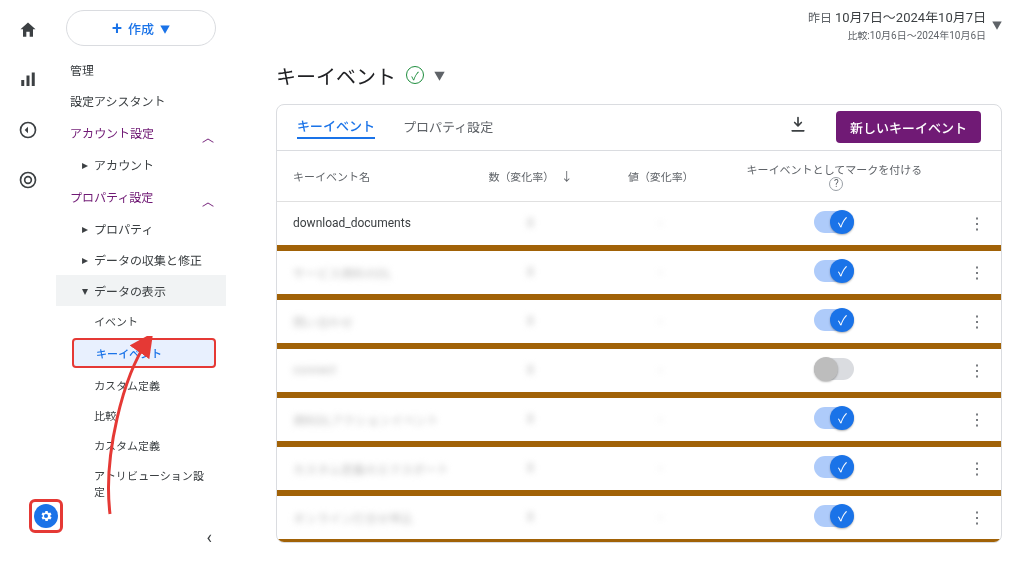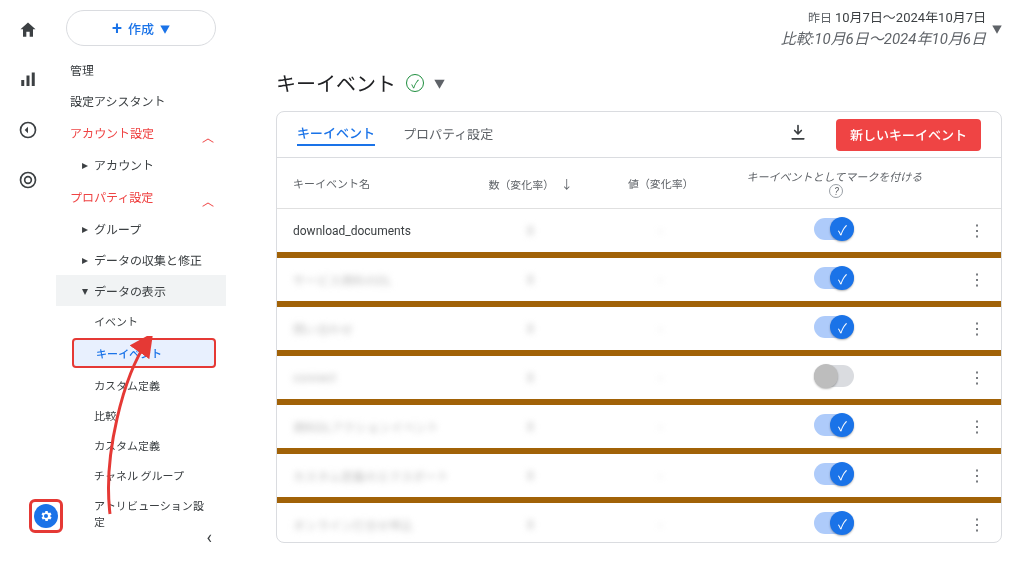--- a/index.html
+++ b/index.html
@@ -11,21 +11,21 @@
   .rail-item { width: 36px; height: 36px; display: flex; align-items: center; justify-content: center; color: #3c4043; fill: #3c4043; border-radius: 50%; cursor: pointer; }
   .rail-gear-box { position: absolute; left: 29px; bottom: 28px; width: 34px; height: 34px; border: 3px solid #e53935; border-radius: 6px; display:flex; align-items:center; justify-content:center; }
   .rail-gear { width: 24px; height: 24px; border-radius: 50%; background:#1a73e8; display:flex; align-items:center; justify-content:center; }
 
   
   .panel { width: 170px; border-right: none; display: flex; flex-direction: column; position: relative; }
   .create-btn { margin: 10px 10px 8px 10px; height: 36px; border:1px solid #dadce0; border-radius: 20px; background:#fff; display:flex; align-items:center; justify-content:center; gap:6px; font-size:13px; color:#1a73e8; font-weight:500; cursor:pointer; }
   .create-btn .plus { font-size:18px; line-height:1; }
   .nav-list { font-size:12px; color:#3c4043; }
   .nav-item { padding: 7px 14px; cursor:pointer; }
-  .nav-section { padding: 8px 14px; font-size:12px; color:#ef4444; display:flex; justify-content:space-between; align-items:center; cursor:pointer; }
+  .nav-section { padding: 8px 14px; font-size:12px; color:#701a75; display:flex; justify-content:space-between; align-items:center; cursor:pointer; }
   .nav-sub { padding: 7px 14px 7px 26px; display:flex; align-items:center; gap:6px; font-size:12px; cursor:pointer; }
   .nav-sub.expanded { background:#f1f3f4; }
   .nav-leaf { padding: 7px 14px 7px 38px; font-size:11px; cursor:pointer; }
   .nav-leaf.active { border:2px solid #e53935; border-radius:4px; margin:2px 10px 2px 16px; padding:5px 10px 5px 22px; background:#e8f0fe; color:#1a73e8; font-weight:500; }
   .chev { width:10px; height:10px; display:inline-block; }
   .collapse-arrow { position:absolute; right:14px; bottom:14px; font-size:18px; color:#3c4043; cursor:pointer; }
 
   
   .main { flex:1; display:flex; flex-direction:column; background:#fff; padding: 8px 18px 18px 50px; overflow:hidden; }
   .date-row { align-self:flex-end; text-align:right; font-size:12px; color:#5f6368; line-height:1.5; display:flex; align-items:center; gap:6px; }
@@ -34,21 +34,21 @@
   .page-title-row h1 { font-size:20px; font-weight:400; color:#202124; }
   .badge-check { width:18px; height:18px; border-radius:50%; border:1.5px solid #1e8e3e; display:flex; align-items:center; justify-content:center; color:#1e8e3e; font-size:11px; }
   .drop-arrow { color:#5f6368; font-size:11px; }
 
   .card { border:1px solid #dadce0; border-radius:8px; overflow:hidden; }
   .tab-row { display:flex; align-items:center; height:46px; border-bottom:1px solid #dadce0; padding:0 20px; gap:28px; }
   .tab { font-size:13px; color:#5f6368; padding-bottom: 2px; cursor:pointer; }
   .tab.active { color:#1a73e8; border-bottom:2px solid #1a73e8; font-weight:500; }
   .tab-grow { flex:1; }
   .download-icon { cursor:pointer; }
-  .new-btn { background:#ef4444; color:#fff; border-radius:4px; height:32px; padding:0 14px; font-size:13px; font-weight:500; display:flex; align-items:center; cursor:pointer; }
+  .new-btn { background:#701a75; color:#fff; border-radius:4px; height:32px; padding:0 14px; font-size:13px; font-weight:500; display:flex; align-items:center; cursor:pointer; }
 
   table { width:100%; border-collapse:collapse; font-size:12px; color:#3c4043; }
   th { text-align:left; font-weight:400; color:#5f6368; font-size:11px; padding:10px 16px; border-bottom:1px solid #e0e0e0; }
   td { padding:9px 16px; border-bottom:6px solid #a16207; }
   th.c, td.c { text-align:center; }
   th.r, td.r { text-align:right; }
   .blur { filter: blur(3px); color:#bdbdbd; }
   .arrow-down { font-size:12px; color:#5f6368; padding-left:6px; }
 
   
@@ -118,57 +118,56 @@
       <span>▸</span>
       <span>アカウント</span>
     </div>
 
     <div class="nav-section">
       <span>プロパティ設定</span>
       <span class="chev">︿</span>
     </div>
     <div class="nav-sub">
       <span>▸</span>
-      <span>グループ</span>
+      <span>プロパティ</span>
     </div>
     <div class="nav-sub">
       <span>▸</span>
       <span>データの収集と修正</span>
     </div>
     <div class="nav-sub expanded">
       <span>▾</span>
       <span>データの表示</span>
     </div>
     <div class="nav-leaf"><span>イベント</span></div>
     <div class="nav-leaf active"><span>キーイベント</span></div>
     <div class="nav-leaf"><span>カスタム定義</span></div>
     <div class="nav-leaf"><span>比較</span></div>
     <div class="nav-leaf"><span>カスタム定義</span></div>
-    <div class="nav-leaf"><span>チャネル グループ</span></div>
     <div class="nav-leaf"><span>アトリビューション設定</span></div>
     <div class="nav-leaf"></div>
 
   </div>
   <div class="collapse-arrow">‹</div>
 
   <svg class="red-arrow" viewBox="0 0 60 180">
     <defs>
         <marker id="ah" markerWidth="8" markerHeight="8" refX="5" refY="4" orient="auto">
           <path d="M0,0 L8,4 L0,8 z" fill="#e53935"></path>
         </marker>
       </defs>
     <path d="M12,178 C 5,120 25,40 50,4" stroke="#e53935" stroke-width="3" fill="none" marker-end="url(#ah)"></path>
   </svg>
 </div>
 
 <div class="main">
   <div class="date-row">
     <div>
       <div><span>昨日</span>&nbsp;<span class="dr-main">10月7日～2024年10月7日</span></div>
-      <div style="font-size:15px;font-style:italic;">比較:10月6日～2024年10月6日</div>
+      <div style="font-size:10px;">比較:10月6日～2024年10月6日</div>
     </div>
     <span style="font-size:10px;">▼</span>
   </div>
 
   <div class="page-title-row">
     <h1>キーイベント</h1>
     <span class="badge-check">✓</span>
     <span class="drop-arrow">▼</span>
   </div>
 
@@ -186,21 +185,21 @@
           <span>新しいキーイベント</span>
         </div>
     </div>
 
     <table>
       <thead>
         <tr>
           <th style="width:26%;"><span>キーイベント名</span></th>
           <th class="c" style="width:18%;"><span>数（変化率）</span><span class="arrow-down">↓</span></th>
           <th class="c" style="width:18%;"><span>値（変化率）</span></th>
-          <th class="c" style="width:30%;font-style:italic;"><span>キーイベントとしてマークを付ける</span><span class="help-icon">?</span></th>
+          <th class="c" style="width:30%;"><span>キーイベントとしてマークを付ける</span><span class="help-icon">?</span></th>
           <th style="width:8%;"></th>
         </tr>
       </thead>
       <tbody id="tbody">
           <tr>
             <td>download_documents</td>
             <td class="c blur">8</td>
             <td class="c blur">-</td>
             <td class="c"><span class="toggle"><span class="toggle-track"></span><span class="toggle-thumb">✓</span></span></td>
             <td class="r"><span class="kebab">⋮</span></td>

